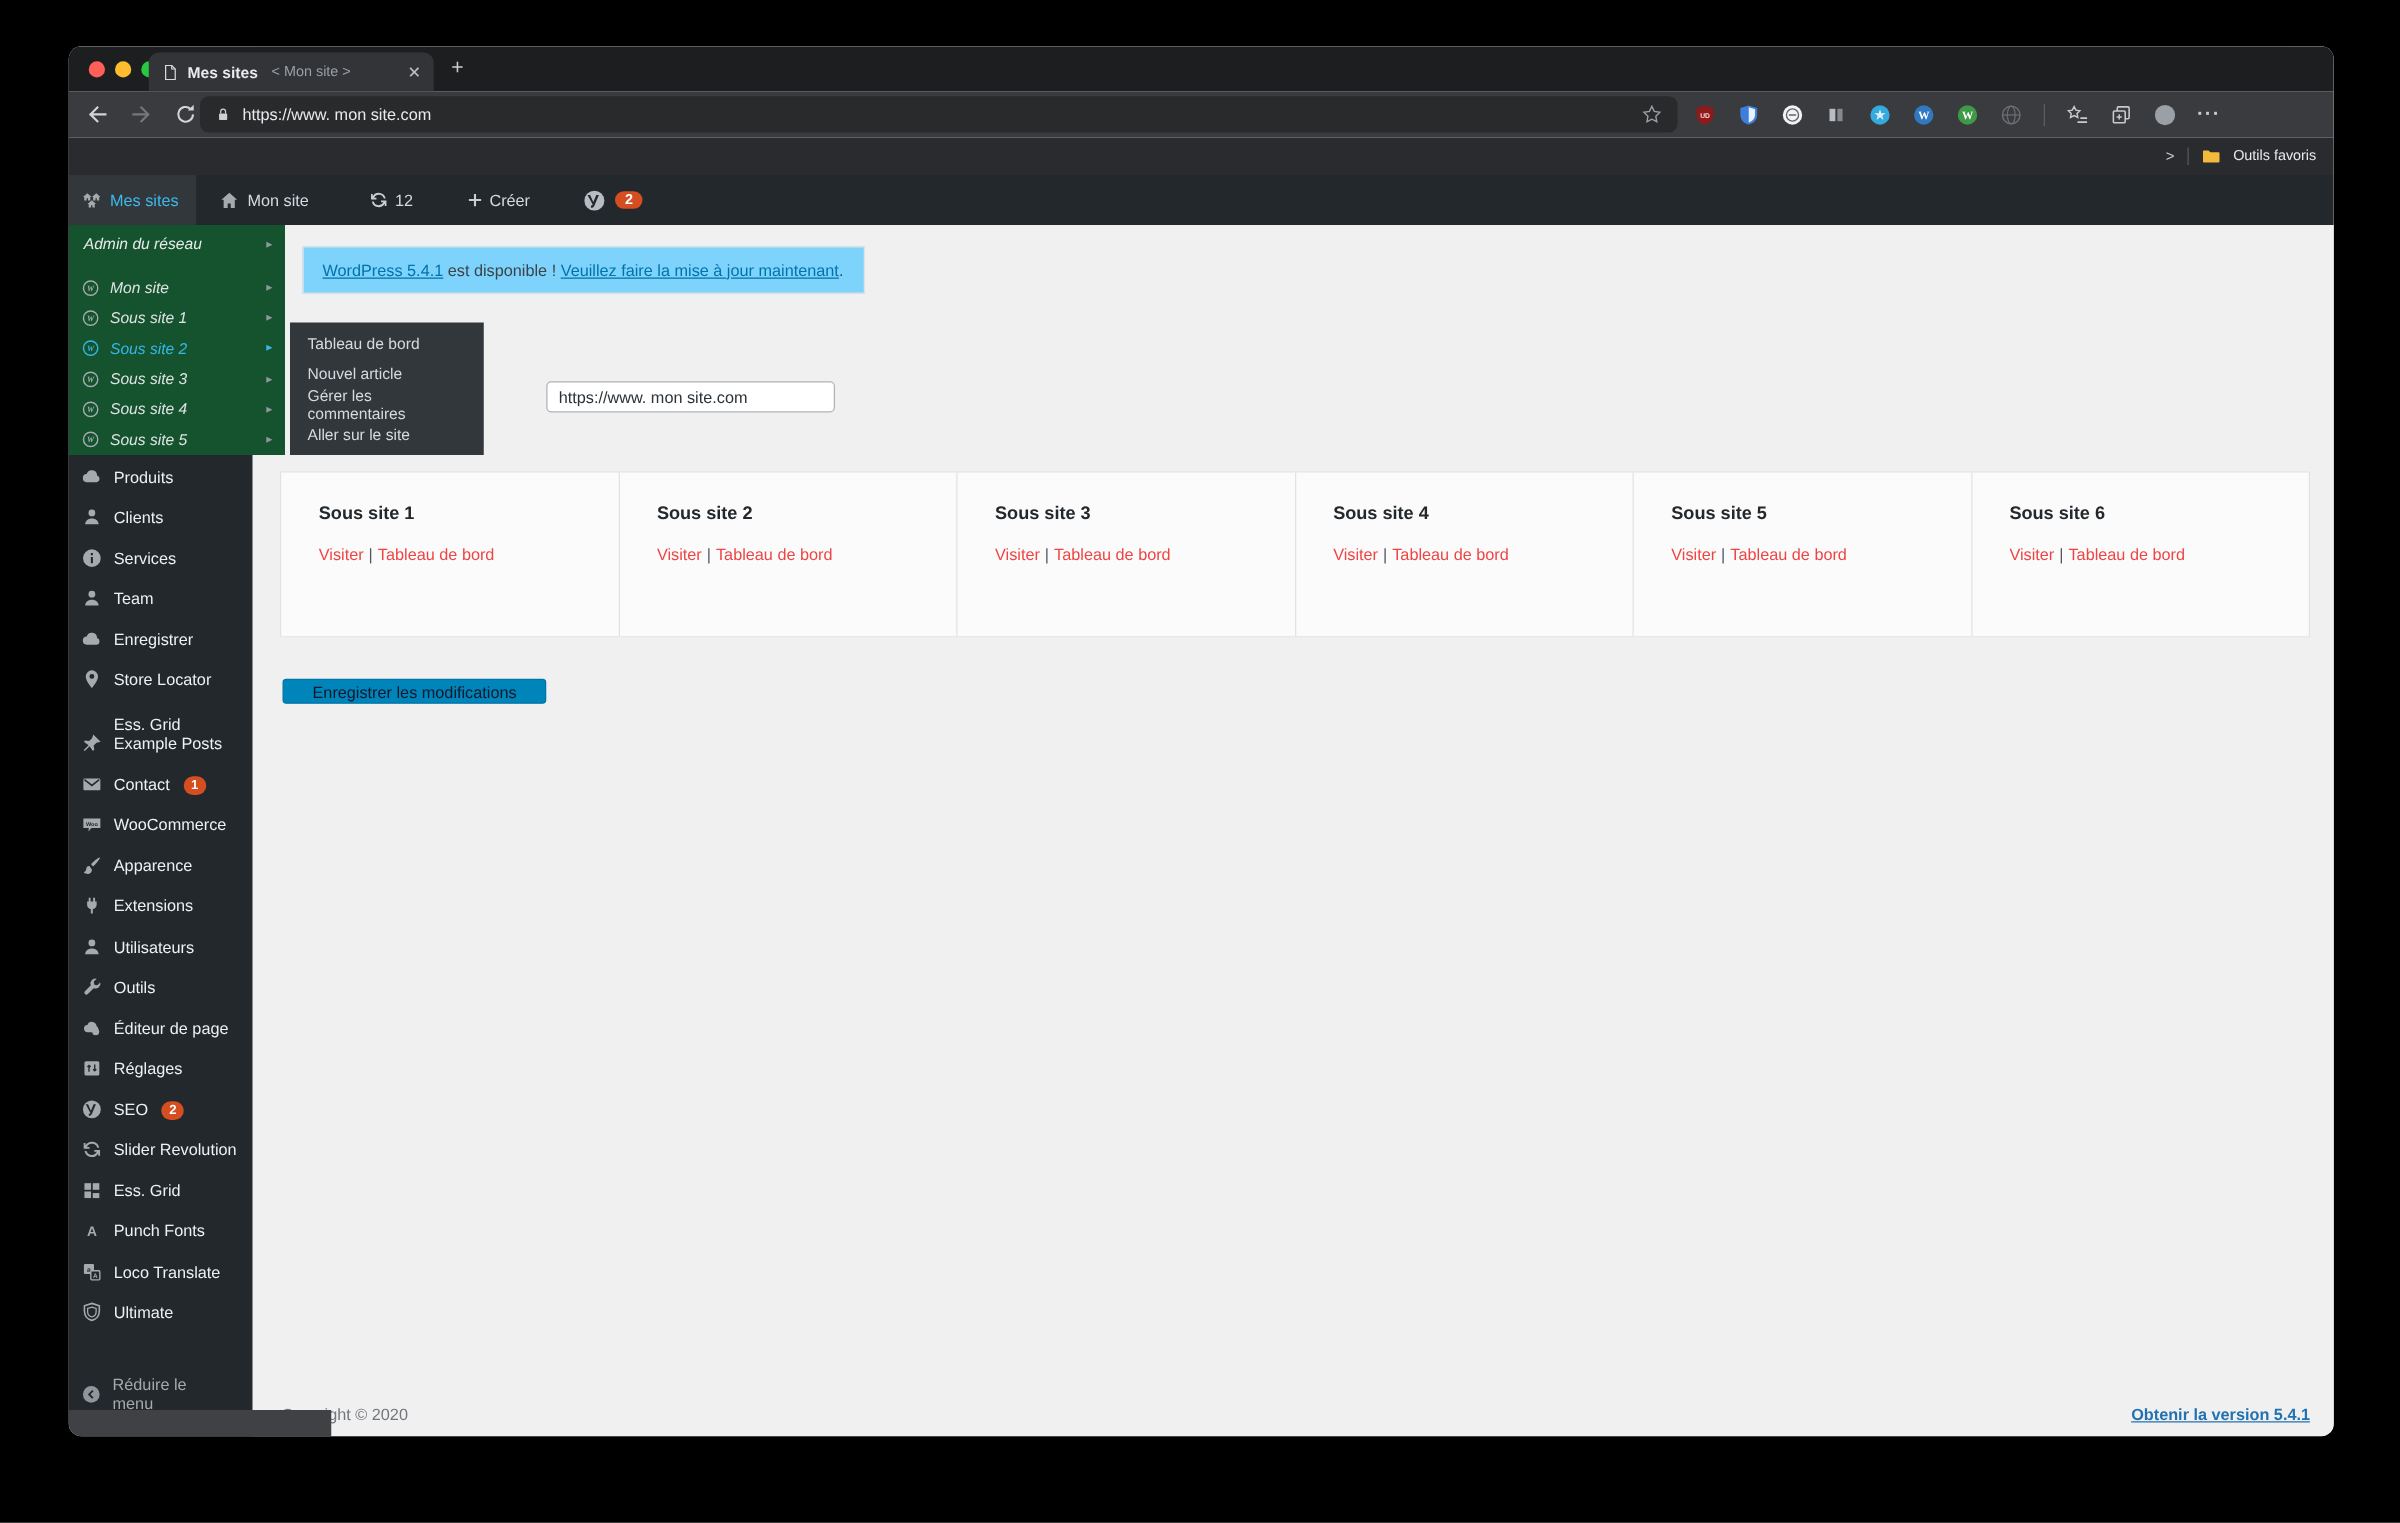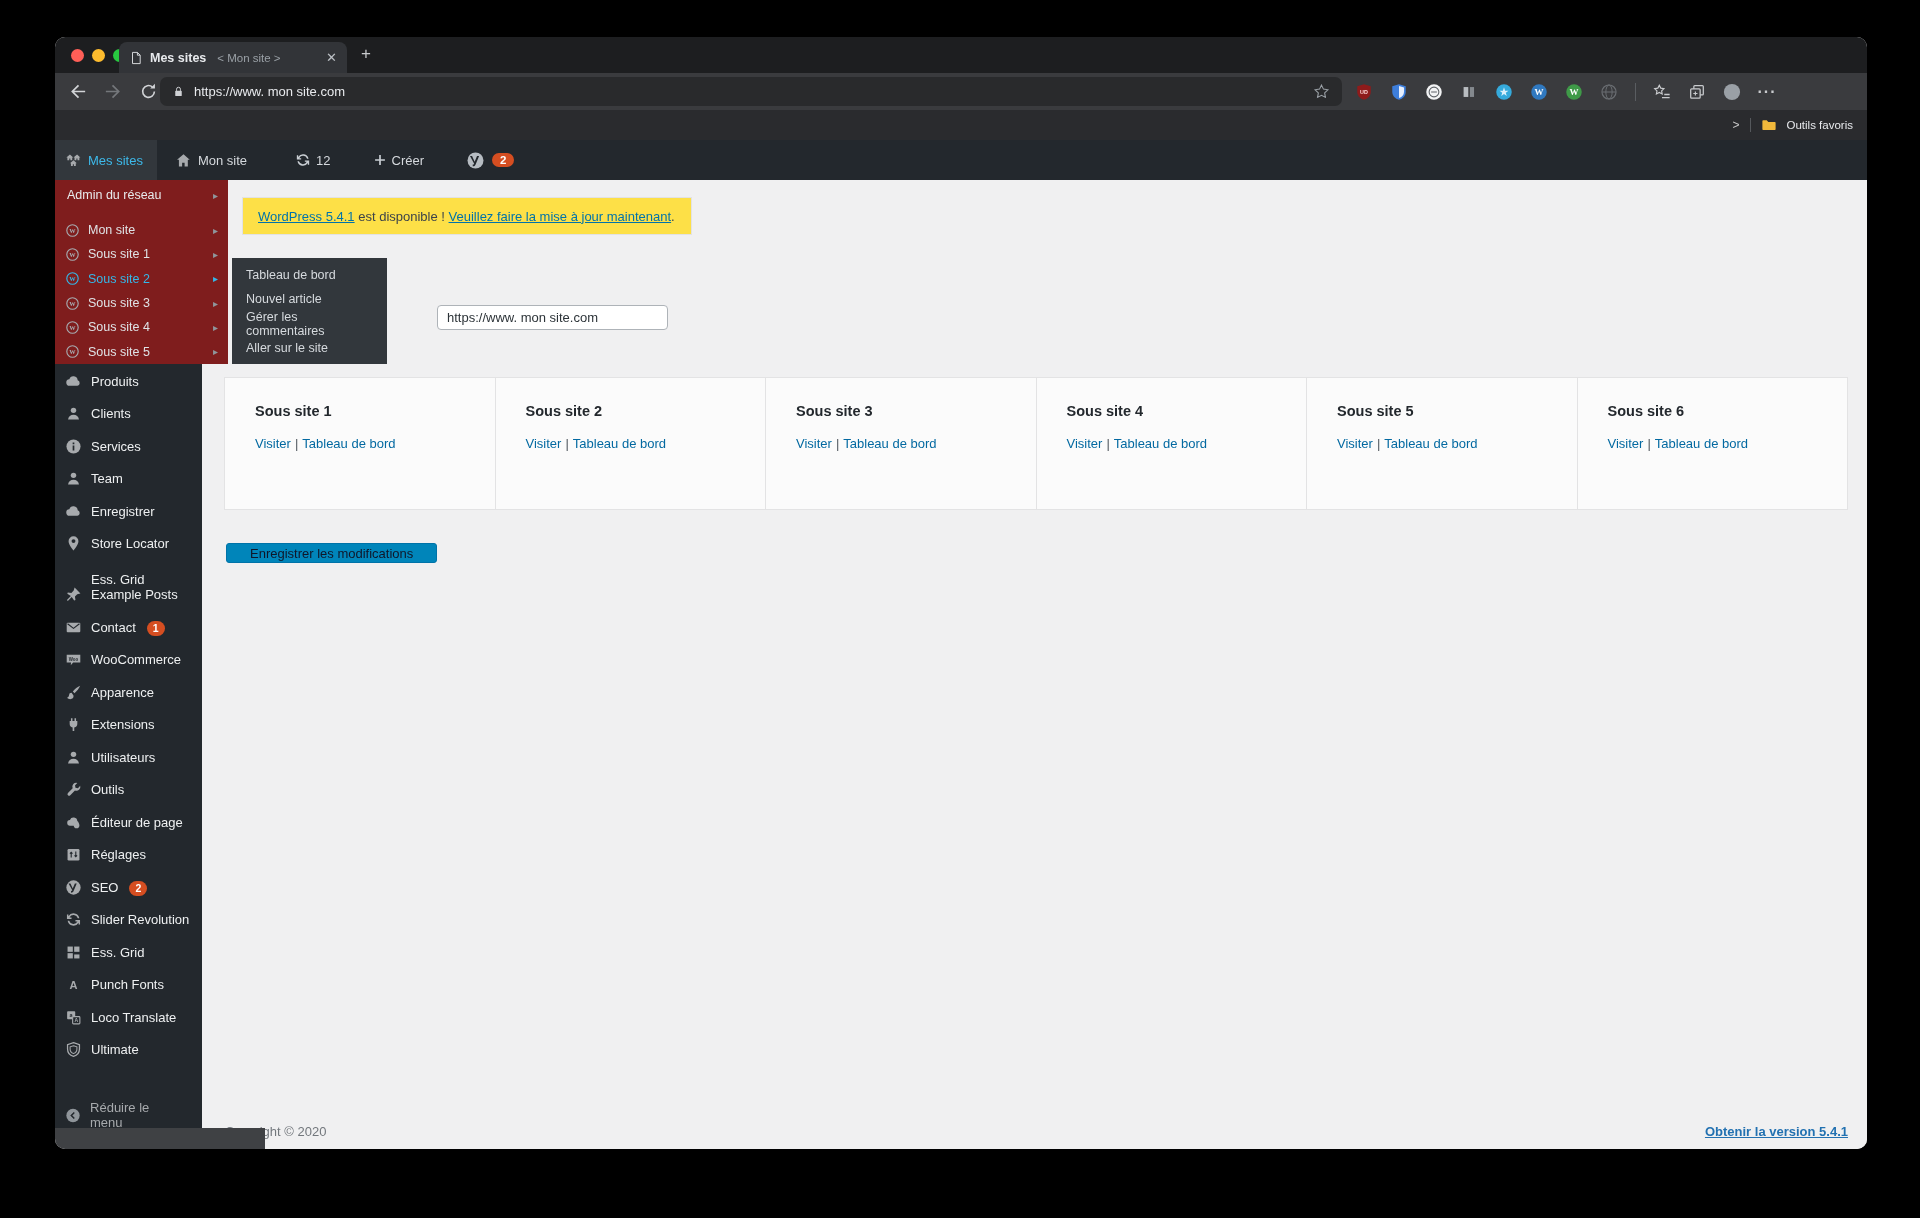--- a/index.html
+++ b/index.html
@@ -56,39 +56,39 @@
   .sb-item .ic { width:17px; height:17px; color:#a7aaad; flex:none; display:block; }
   .sb-item .lbl { color:#eef0f1; }
   .sb-item.two-line { min-height:51px; }
   .sb-item.two-line .lbl { width:92px; }
   .sb-badge { background:#d54e21; color:#fff; font-size:10.5px; font-weight:bold; border-radius:9px; padding:1px 6px; margin-left:2px; }
   .sb-collapse { display:flex; align-items:center; gap:9px; padding:0 22px 0 10px; margin-top:15px; min-height:32px; font-size:13px; color:#a7aaad; }
   .sb-collapse .ic { width:17px; height:17px; color:#8f959a; }
   .graybar { position:absolute; left:0; top:1091px; width:210px; height:21px; background:#3f4144; z-index:40; }
 
   
-  .flyout1 { position:absolute; left:0; top:143px; width:173px; height:184px; background:#7f1d1d; z-index:30; padding-top:2px; font-size:12.5px; }
+  .flyout1 { position:absolute; left:0; top:143px; width:173px; height:184px; background:#14532d; z-index:30; padding-top:2px; font-size:12.5px;font-style:italic; }
   .fm-admin { height:26px; display:flex; align-items:center; padding:0 10px 0 12px; color:#e8eaec; margin-bottom:10px; }
   .fm-row { height:24.3px; display:flex; align-items:center; padding:0 10px; gap:8px; color:#dfe2e5; }
   .fm-row .ic { width:15px; height:15px; color:#a7acb1; flex:none; display:block; }
   .fm-row.active, .fm-row.active .ic, .fm-row.active .arr { color:#35b7e8; }
   .arr { margin-left:auto; color:#8f969c; font-size:10px; }
   .flyout2 { position:absolute; left:177px; top:221px; width:155px; height:106px; background:#32373c; z-index:30; padding-top:5px; font-size:12.5px; }
   .fm2-row { height:24.3px; display:flex; align-items:center; padding:0 14px; color:#d6dade; }
 
   
   .content { position:absolute; left:147px; top:143px; right:0; bottom:0; background:#f0f0f1; font-size:13px; color:#3c434a; }
-  .notice { position:absolute; left:40px; top:17px; width:450px; height:38px; background:#fde047; border:1px solid #e2e2e3; display:flex; align-items:center; padding:0 15px; white-space:nowrap; }
+  .notice { position:absolute; left:40px; top:17px; width:450px; height:38px; background:#7dd3fc; border:1px solid #e2e2e3; display:flex; align-items:center; padding:0 15px; white-space:nowrap; }
   .notice a { color:#0073aa; text-decoration:underline; }
   .url-input { position:absolute; left:235px; top:125px; width:231px; height:25px; border:1px solid #aeb3b8; border-radius:4px; background:#fff; font-size:13px; color:#2c3338; padding:0 9px; font-family:"Liberation Sans","DejaVu Sans",sans-serif; }
   .cards { position:absolute; left:22px; top:197px; right:19px; height:133px; background:#fbfbfb; border:1px solid #e3e3e4; display:flex; }
   .card { flex:1; border-right:1px solid #e3e3e4; padding:25px 0 0 30px; }
   .card:last-child { border-right:none; }
   .card h3 { font-size:14.5px; font-weight:bold; color:#23282d; margin-bottom:17px; }
-  .card .links a { color:#0369a1; text-decoration:none; }
+  .card .links a { color:#ef4444; text-decoration:none; }
   .card .links .sep { color:#50575e; padding:0 4px; }
   .save-btn { position:absolute; left:24px; top:363px; height:20px; padding:0 23px; background:#0085ba; border:1px solid #0073a8; border-radius:3px; color:#0f172a; font-size:13px; font-family:"Liberation Sans","DejaVu Sans",sans-serif; }
   .footer-left { position:absolute; left:23px; top:944px; color:#72777c; }
   .footer-right { position:absolute; right:19px; top:944px; }
   .footer-right a { color:#2271b1; font-weight:bold; text-decoration:underline; }
   svg { display:block; width:100%; height:100%; }
   .txt-ic { display:flex; align-items:center; justify-content:center; width:100%; height:100%; }
 </style>
 </head>
 <body>

